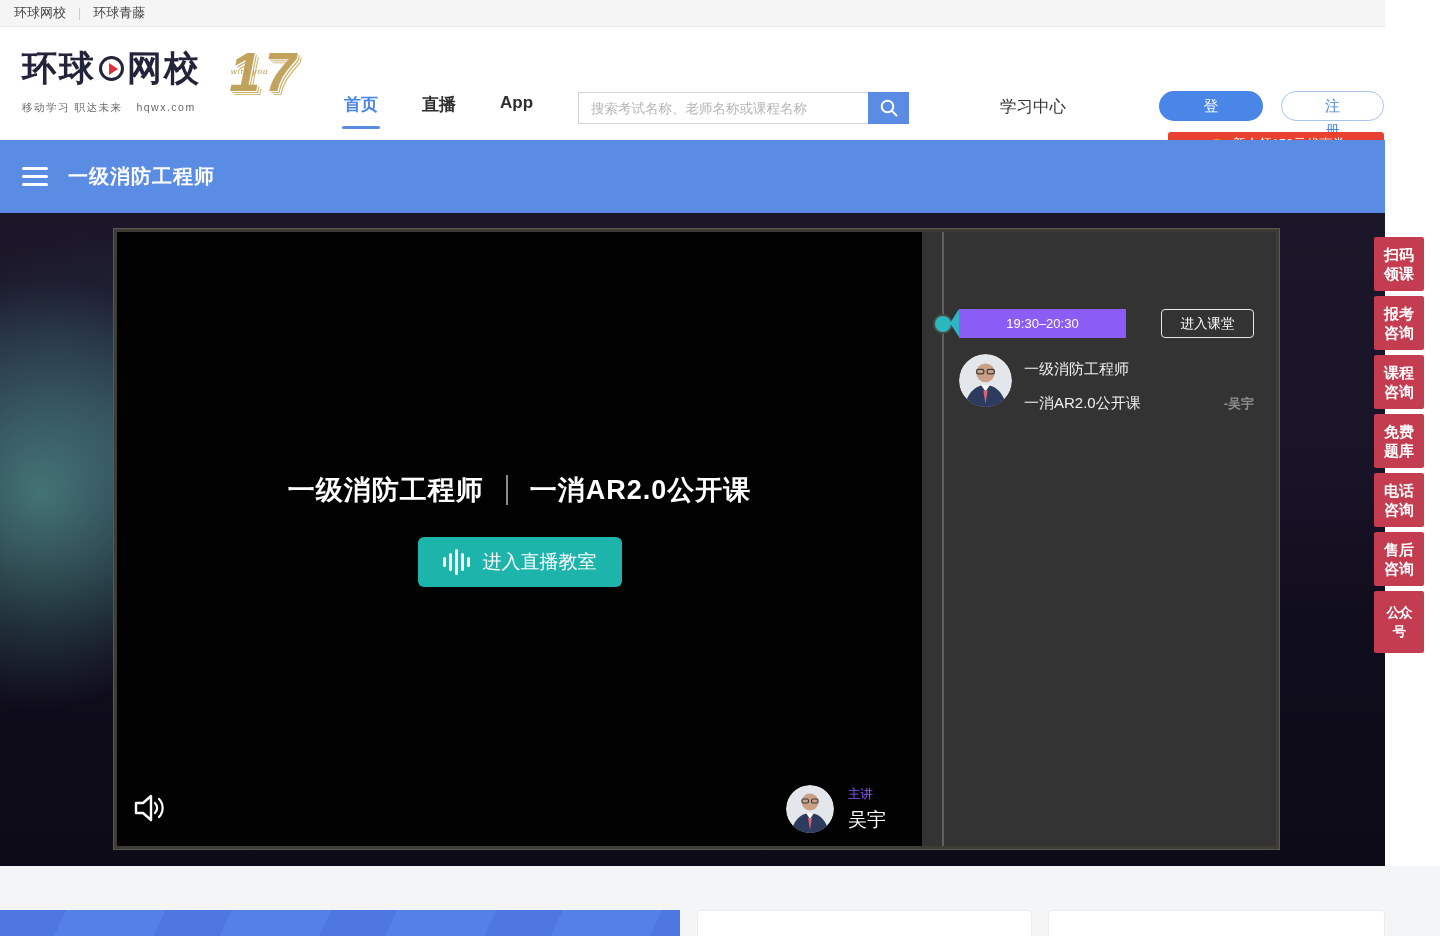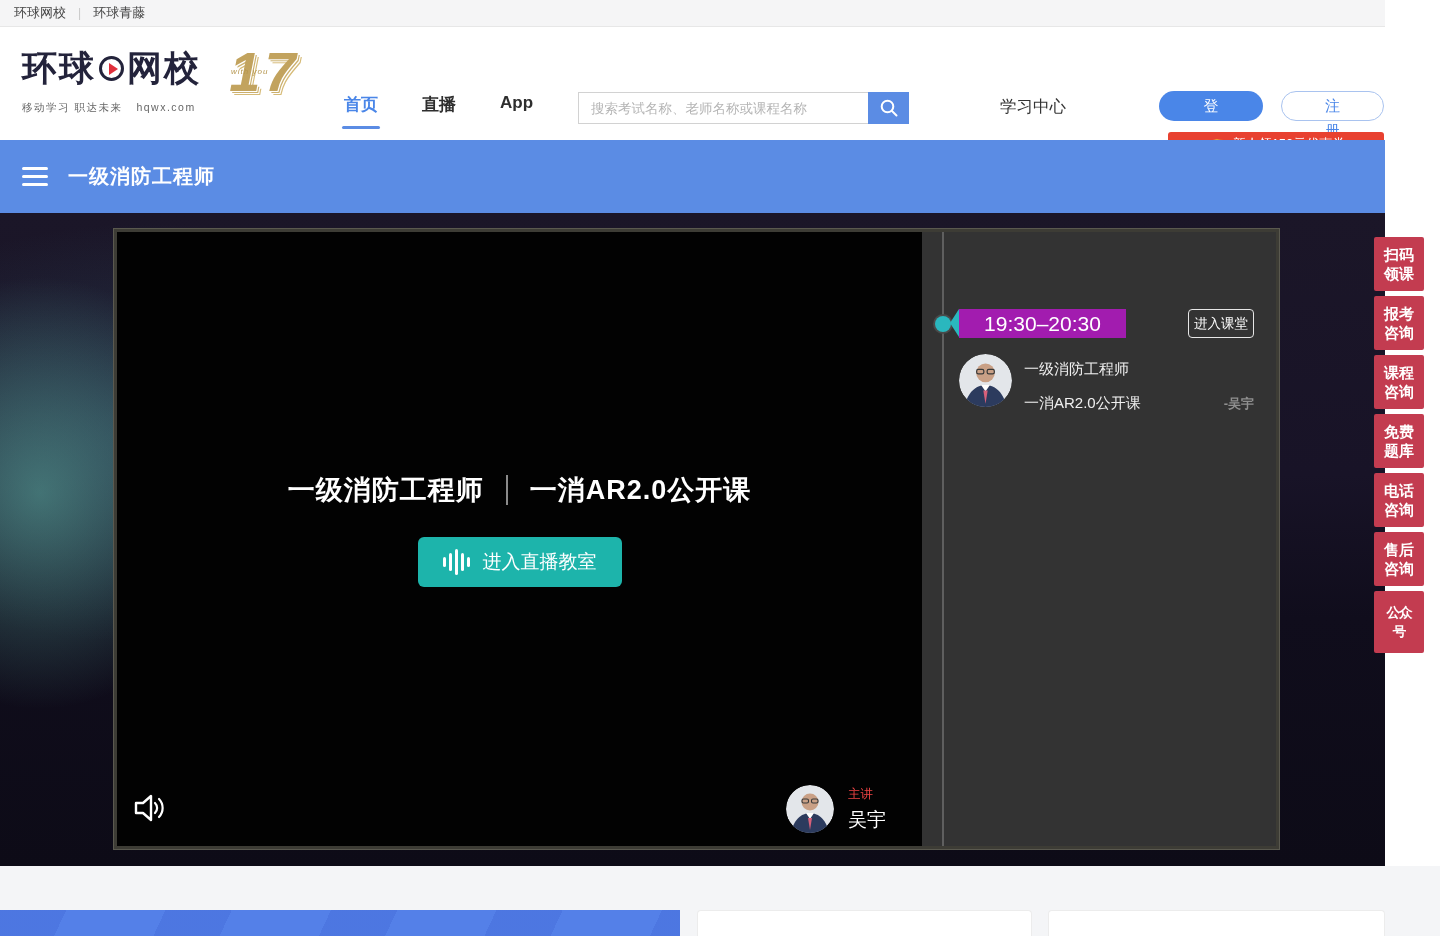--- a/index.html
+++ b/index.html
@@ -83,41 +83,41 @@
     width:204px; height:50px; background:#1db4ab; border:none; border-radius:6px;
     display:flex; align-items:center; justify-content:center; gap:13px;
     color:#fff; font-size:19px; cursor:pointer; }
   .wave { display:flex; align-items:center; gap:3px; }
   .wave i { width:3px; background:#fff; border-radius:2px; display:block; }
   .wave i:nth-child(1){height:10px;} .wave i:nth-child(2){height:18px;}
   .wave i:nth-child(3){height:26px;} .wave i:nth-child(4){height:18px;}
   .wave i:nth-child(5){height:10px;}
   .speaker { position:absolute; left:16px; bottom:18px; cursor:pointer; }
   .presenter { position:absolute; right:36px; bottom:13px; display:flex; align-items:center; gap:14px; }
-  .presenter .who .role { font-size:12.5px; color:#ef4444; }
+  .presenter .who .role { font-size:12.5px; color:#8b5cf6; }
   .presenter .who .name { font-size:19px; color:#fff; margin-top:4px; }
   .avatar { border-radius:50%; overflow:hidden; display:block; }
 
   
   .live-panel { flex:1; background:#333333; position:relative; }
   .timeline { position:absolute; left:20px; top:0; bottom:0; width:2px; background:#5f5f5f; }
   .panel-head { height:57px; background:#3e3e3e; border-bottom:1px solid #2b2b2b;
     display:flex; align-items:center; justify-content:space-between; padding:0 22px 0 47px; }
   .panel-head .ttl { font-size:20px; color:#fff; letter-spacing:1px; }
   .panel-head .all { font-size:13px; color:#919191; text-decoration:none; }
   .dot { position:absolute; left:13px; top:84px; width:16px; height:16px; border-radius:50%;
     background:#2ab7be; box-shadow:0 0 0 2px #4a4a4a; }
   .session-row { position:absolute; left:37px; right:22px; top:77px; height:29px;
     display:flex; justify-content:space-between; align-items:center; }
-  .time-tag { position:relative; width:167px; height:29px; background:#a21caf;
-    display:flex; align-items:center; justify-content:center; color:#fff; font-size:21px; }
+  .time-tag { position:relative; width:167px; height:29px; background:#8b5cf6;
+    display:flex; align-items:center; justify-content:center; color:#fff; font-size:13px; }
   .time-tag::before { content:""; position:absolute; left:-9px; top:0; width:0; height:0;
     border-top:14.5px solid transparent; border-bottom:14.5px solid transparent;
     border-right:9px solid #2ab7be; }
-  .enter-class { width:66px; height:29px; background:transparent; border:1px solid #e6e6e6;
+  .enter-class { width:93px; height:29px; background:transparent; border:1px solid #e6e6e6;
     border-radius:4px; color:#fff; font-size:13.5px; cursor:pointer; }
   .live-item { position:absolute; left:37px; top:122px; right:22px; display:flex; gap:12px; }
   .live-info { flex:1; }
   .live-info .l1 { font-size:15px; color:#f0f0f0; margin-top:6px; }
   .live-info .l2 { margin-top:15px; display:flex; justify-content:space-between; align-items:flex-end; }
   .live-info .l2 .lesson { font-size:15px; color:#f0f0f0; }
   .live-info .l2 .teacher { font-size:13px; color:#8f8f8f;font-weight:bold; }
 
   
   .side-float { position:absolute; left:1374px; top:237px; width:50px;

